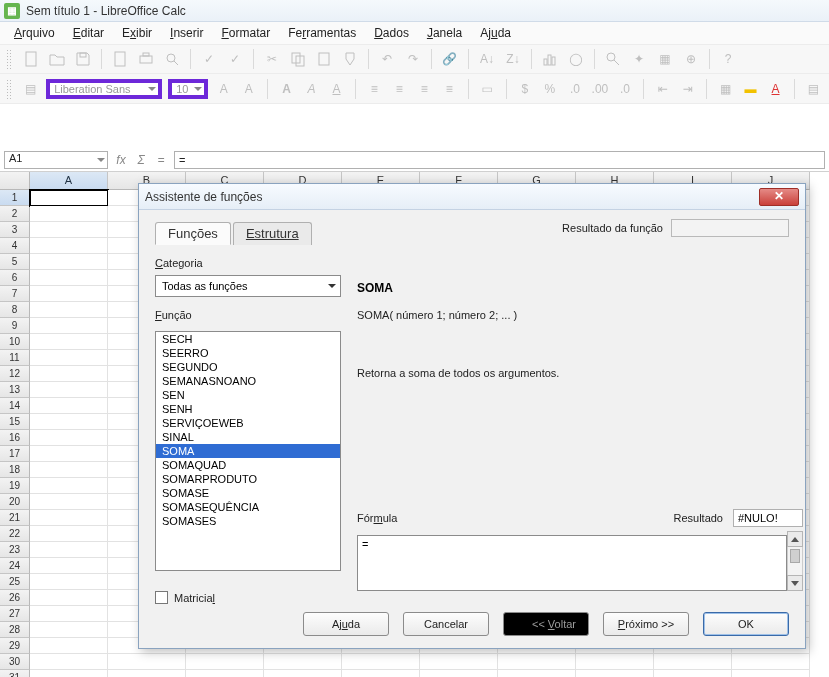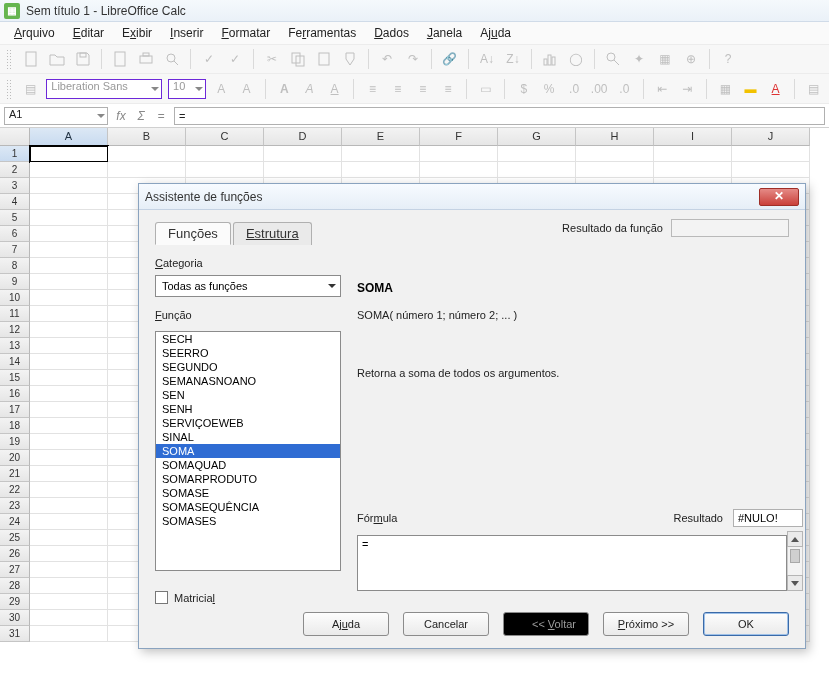--- a/index.html
+++ b/index.html
@@ -90,21 +90,21 @@
     height: 30px;
     background: #f7f7f7;
     border-bottom: 1px solid #ececec;
     display: flex;
     align-items: center;
     padding: 0 6px;
     gap: 6px;
   }
   .font-combo, .size-combo {
     height: 20px;
-    border: 1px solid #6d28d9;
+    border: 4px solid #6d28d9;
     background: #fff;
     color: #999;
     font-size: 11px;
     padding: 0 16px 0 4px;
     position: relative;
   }
   .font-combo { width: 130px; }
   .size-combo { width: 40px; }
   .combo-arrow {
     position: absolute;
@@ -117,20 +117,21 @@
     border-top: 4px solid #888;
   }
   
   .formulabar {
     height: 24px;
     display: flex;
     align-items: center;
     border-bottom: 1px solid #d0d0d0;
     padding: 0 4px;
     gap: 4px;
+    margin-top: 44px;
   }
   .namebox {
     width: 104px;
     height: 18px;
     border: 1px solid #b0b0b0;
     background: #fff;
     font-size: 11px;
     padding: 0 16px 0 4px;
     position: relative;
     color: #222;

